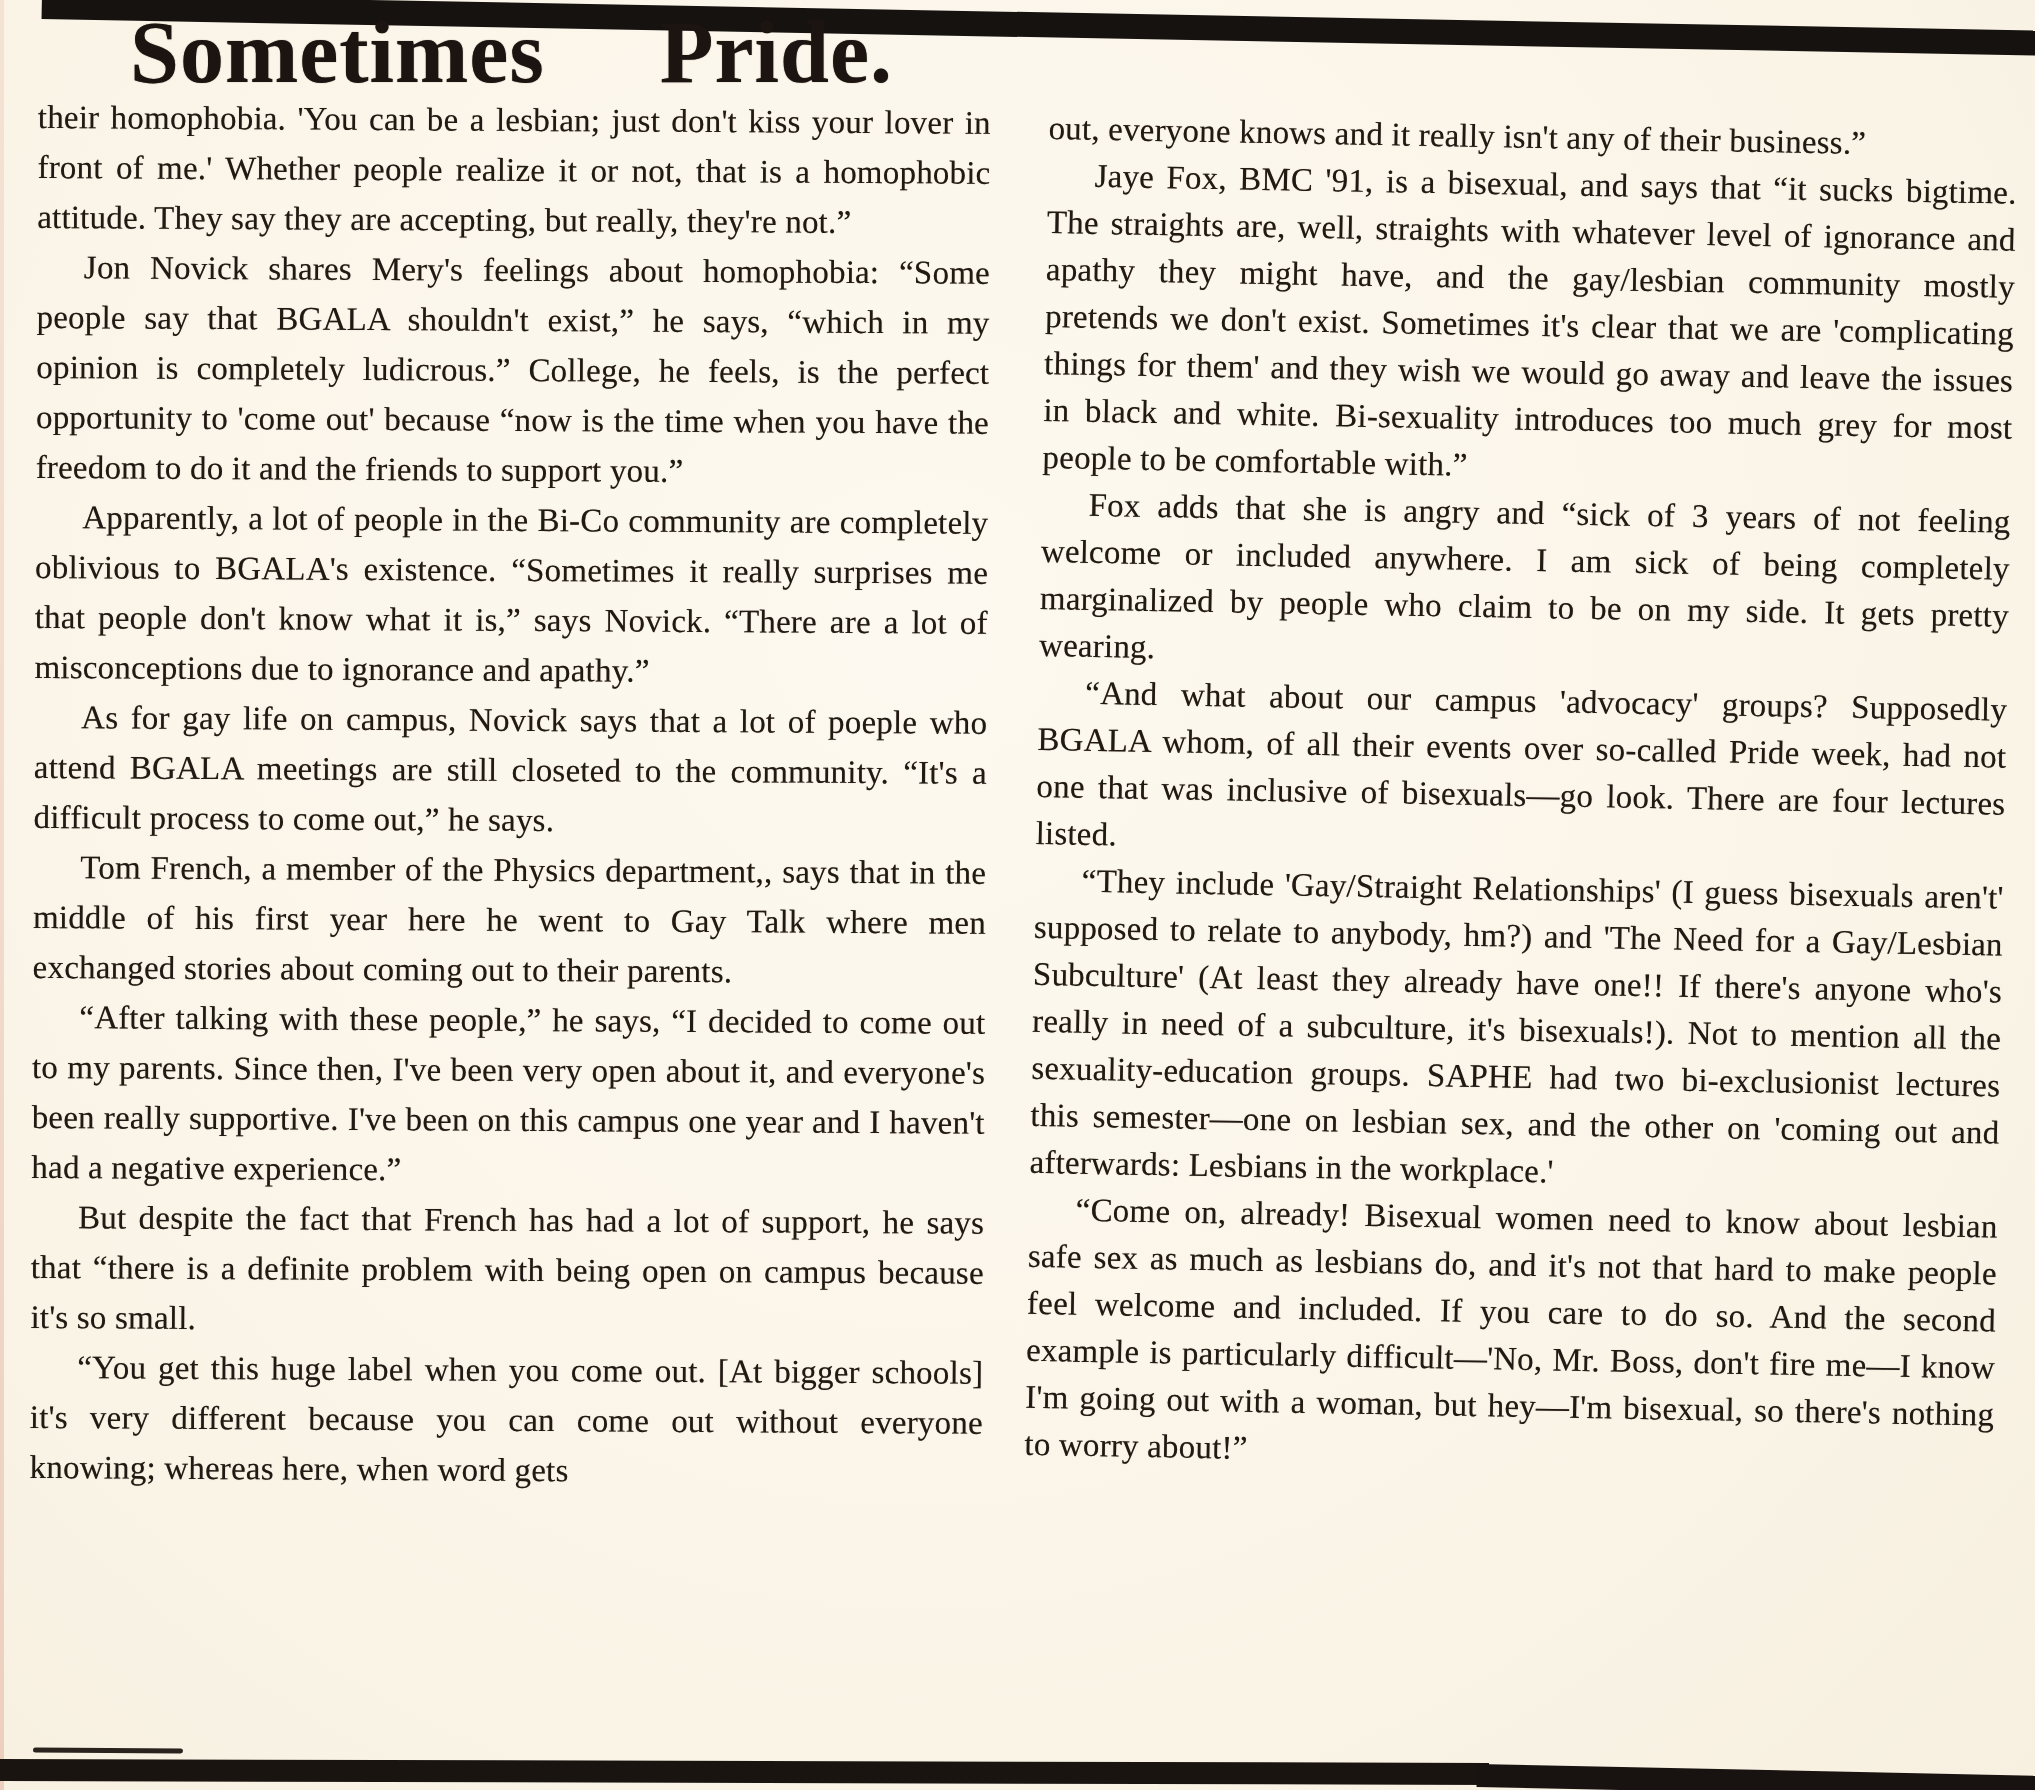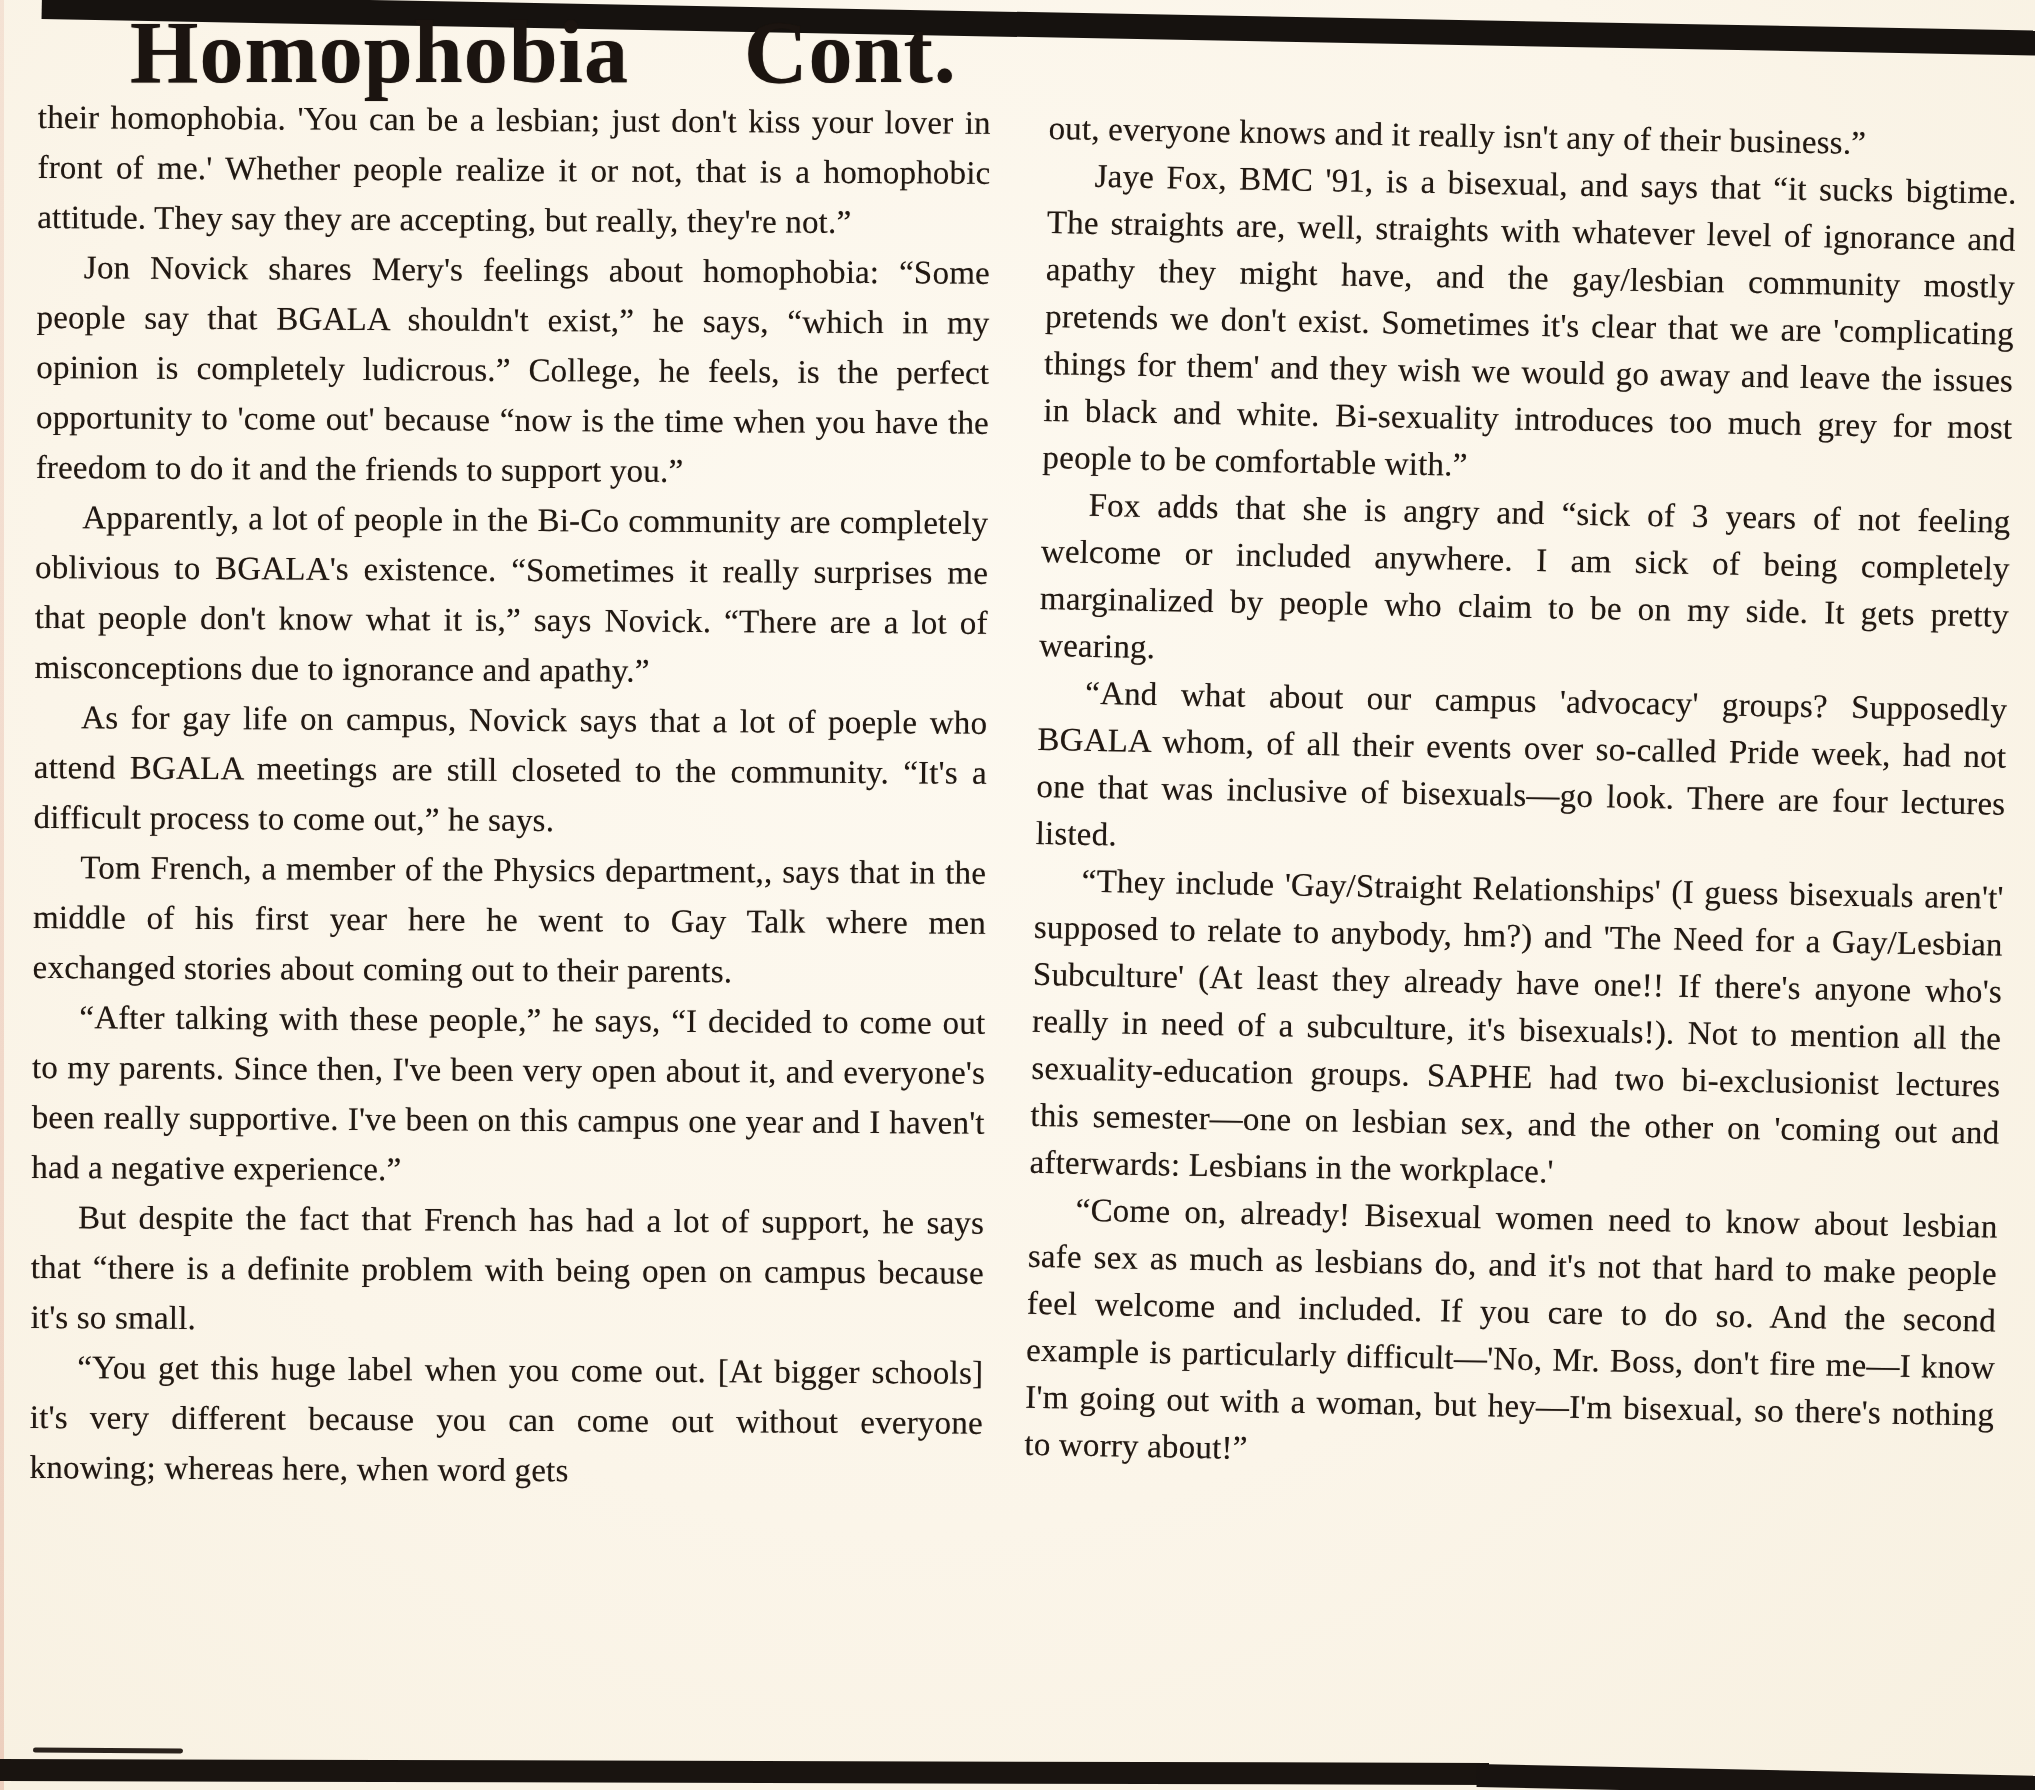--- a/index.html
+++ b/index.html
@@ -105,21 +105,21 @@
     transform: rotate(1.05deg);
   }
 </style>
 </head>
 <body>
 
 <div class="page">
   <div class="top-bar"></div>
   <div class="left-edge-artifact"></div>
 
-  <h1 class="headline"><span class="w1">Homophobia</span><span class="w2">Cont.</span></h1>
+  <h1 class="headline"><span class="w1">Sometimes</span><span class="w2">Pride.</span></h1>
 
   <div class="col col-left">
       <p>their homophobia. 'You can be a lesbian; just don't kiss your lover in front of me.' Whether people realize it or not, that is a homophobic attitude. They say they are accepting, but really, they're not.”</p>
       <p>Jon Novick shares Mery's feelings about homophobia: “Some people say that BGALA shouldn't exist,” he says, “which in my opinion is completely ludicrous.” College, he feels, is the perfect opportunity to 'come out' because “now is the time when you have the freedom to do it and the friends to support you.”</p>
       <p>Apparently, a lot of people in the Bi-Co community are completely oblivious to BGALA's existence. “Sometimes it really surprises me that people don't know what it is,” says Novick. “There are a lot of misconceptions due to ignorance and apathy.”</p>
       <p>As for gay life on campus, Novick says that a lot of poeple who attend BGALA meetings are still closeted to the community. “It's a difficult process to come out,” he says.</p>
       <p>Tom French, a member of the Physics department,, says that in the middle of his first year here he went to Gay Talk where men exchanged stories about coming out to their parents.</p>
       <p>“After talking with these people,” he says, “I decided to come out to my parents. Since then, I've been very open about it, and everyone's been really supportive. I've been on this campus one year and I haven't had a negative experience.”</p>
       <p>But despite the fact that French has had a lot of support, he says that “there is a definite problem with being open on campus because it's so small.</p>
       <p>“You get this huge label when you come out. [At bigger schools] it's very different because you can come out without everyone knowing; whereas here, when word gets</p>

